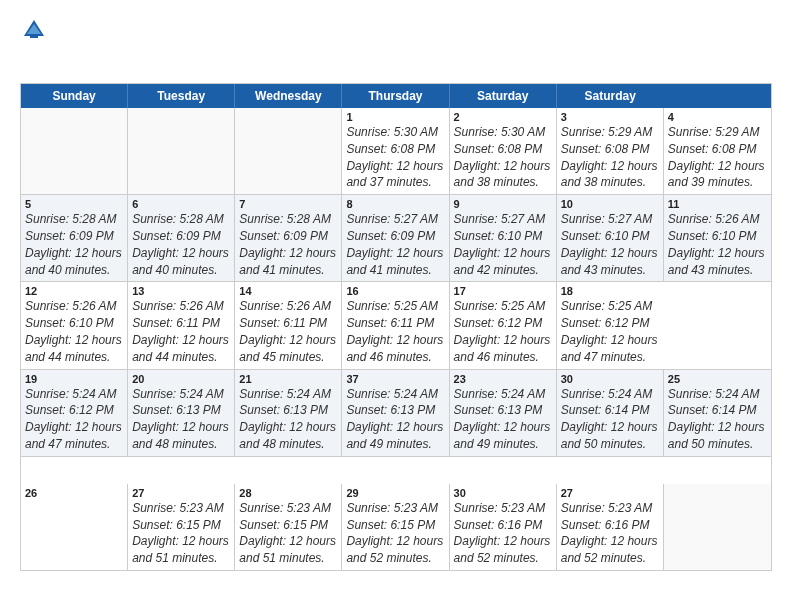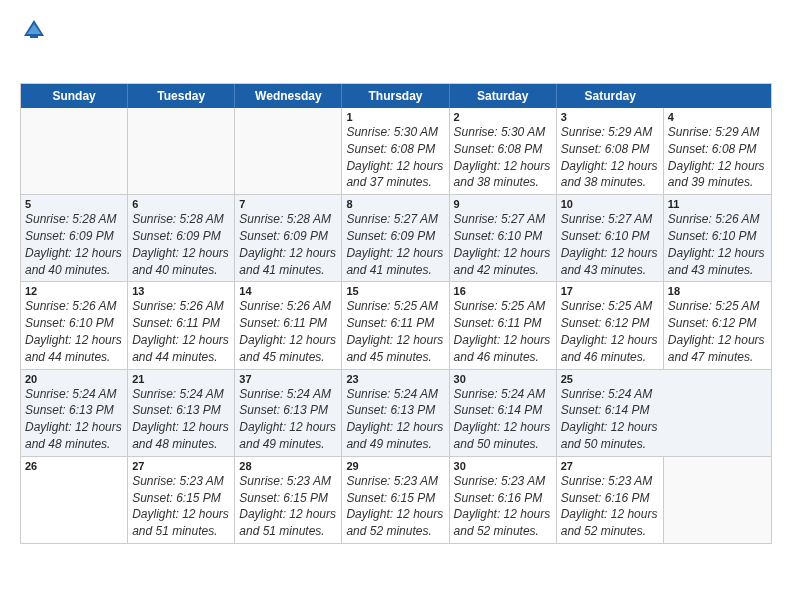--- a/index.html
+++ b/index.html
@@ -78,21 +78,21 @@
       flex: 1;
       display: flex;
       flex-direction: column;
     }
     .calendar-row {
       display: grid;
       grid-template-columns: repeat(7, 1fr);
       flex: 1;
       border-bottom: 1px solid #ccc;
     }
-    .calendar-row:last-child { border-bottom: none; }
+    .calendar-row:last-child { border-bottom: none; margin-top: 27px; }
     .calendar-cell {
       border-right: 1px solid #ccc;
       padding: 3px 4px;
       font-size: 9.5px;
       color: #333;
       vertical-align: top;
       min-height: 0;
     }
     .calendar-cell:last-child { border-right: none; }
     .cell-date {
@@ -234,45 +234,45 @@
 Sunset: 6:11 PM
 Daylight: 12 hours and 44 minutes.</div>
           </div>
           <div class="calendar-cell">
             <div class="cell-date">14</div>
             <div class="cell-info">Sunrise: 5:26 AM
 Sunset: 6:11 PM
 Daylight: 12 hours and 45 minutes.</div>
           </div>
           <div class="calendar-cell">
-            <div class="cell-date">15</div>
-            <div class="cell-info">Sunrise: 5:25 AM
-Sunset: 6:11 PM
-Daylight: 12 hours and 45 minutes.</div>
-          </div>
-          <div class="calendar-cell">
             <div class="cell-date">16</div>
             <div class="cell-info">Sunrise: 5:25 AM
 Sunset: 6:11 PM
 Daylight: 12 hours and 46 minutes.</div>
           </div>
           <div class="calendar-cell">
             <div class="cell-date">17</div>
             <div class="cell-info">Sunrise: 5:25 AM
 Sunset: 6:12 PM
 Daylight: 12 hours and 46 minutes.</div>
           </div>
           <div class="calendar-cell">
             <div class="cell-date">18</div>
             <div class="cell-info">Sunrise: 5:25 AM
 Sunset: 6:12 PM
 Daylight: 12 hours and 47 minutes.</div>
           </div>
         </div>
         <div class="calendar-row row-odd">
+          <div class="calendar-cell">
+            <div class="cell-date">19</div>
+            <div class="cell-info">Sunrise: 5:24 AM
+Sunset: 6:12 PM
+Daylight: 12 hours and 47 minutes.</div>
+          </div>
           <div class="calendar-cell">
             <div class="cell-date">20</div>
             <div class="cell-info">Sunrise: 5:24 AM
 Sunset: 6:13 PM
 Daylight: 12 hours and 48 minutes.</div>
           </div>
           <div class="calendar-cell">
             <div class="cell-date">21</div>
             <div class="cell-info">Sunrise: 5:24 AM
 Sunset: 6:13 PM

